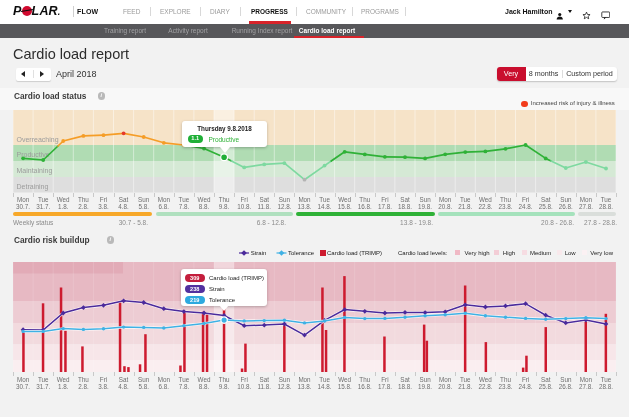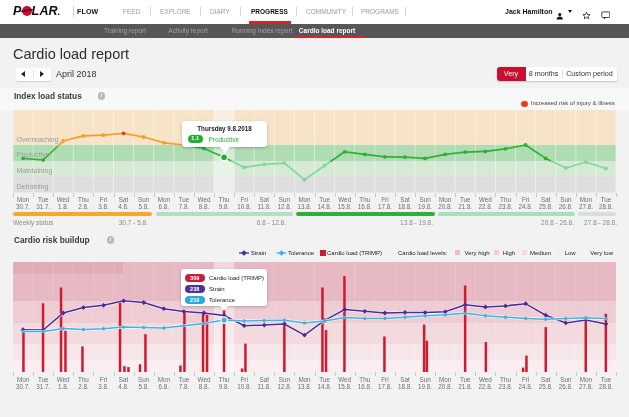--- a/index.html
+++ b/index.html
@@ -69,21 +69,21 @@
 
 <div class="abs" style="left:496.5px;top:67.3px;width:120.5px;height:13.7px;background:#fff;border-radius:3px;box-shadow:0 1px 1.5px rgba(0,0,0,0.2);font-size:7.2px;">
   <span style="position:absolute;left:0;top:0;width:29px;height:13.7px;background:#c90e2e;border-radius:3px 0 0 3px;color:#fff;text-align:center;line-height:13.7px">Very</span>
   <span style="position:absolute;left:29px;top:0;width:36px;height:13.7px;color:#333;text-align:center;line-height:13.7px">8 months</span>
   <span style="position:absolute;left:65px;top:3px;width:1px;height:8px;background:#ddd"></span>
   <span style="position:absolute;left:66px;top:0;width:54px;height:13.7px;color:#333;text-align:center;line-height:13.7px">Custom period</span>
 </div>
 
 <div class="abs" style="left:0;top:87.5px;width:629px;height:22.5px;background:#f8f8f8"></div>
 
-<div class="abs" style="left:14px;top:90.5px;font-size:8.3px;font-weight:bold;color:#3c3c3c">Index load status</div>
+<div class="abs" style="left:14px;top:90.5px;font-size:8.3px;font-weight:bold;color:#3c3c3c">Cardio load status</div>
 <div class="abs info" style="left:97.5px;top:92px">i</div>
 <div class="abs" style="left:521.3px;top:100.6px;width:6.6px;height:6.6px;border-radius:50%;background:#f23c1c"></div>
 <div class="abs" style="left:530.8px;top:99.5px;font-size:6px;color:#444">Increased risk of injury &amp; illness</div>
 
 <svg class="abs" style="left:13px;top:110px" width="603" height="83" viewBox="0 0 603 83">
 <rect x="0" y="0" width="603" height="35" fill="#f6e3c8"></rect>
 <rect x="0" y="35" width="603" height="16" fill="#b0dcb3"></rect>
 <rect x="0" y="51" width="603" height="16" fill="#d5e9d5"></rect>
 <rect x="0" y="67" width="603" height="15.5" fill="#dedede"></rect>
 <line x1="0.0" y1="0" x2="0.0" y2="82.5" stroke="rgba(255,255,255,0.45)" stroke-width="1"></line>

